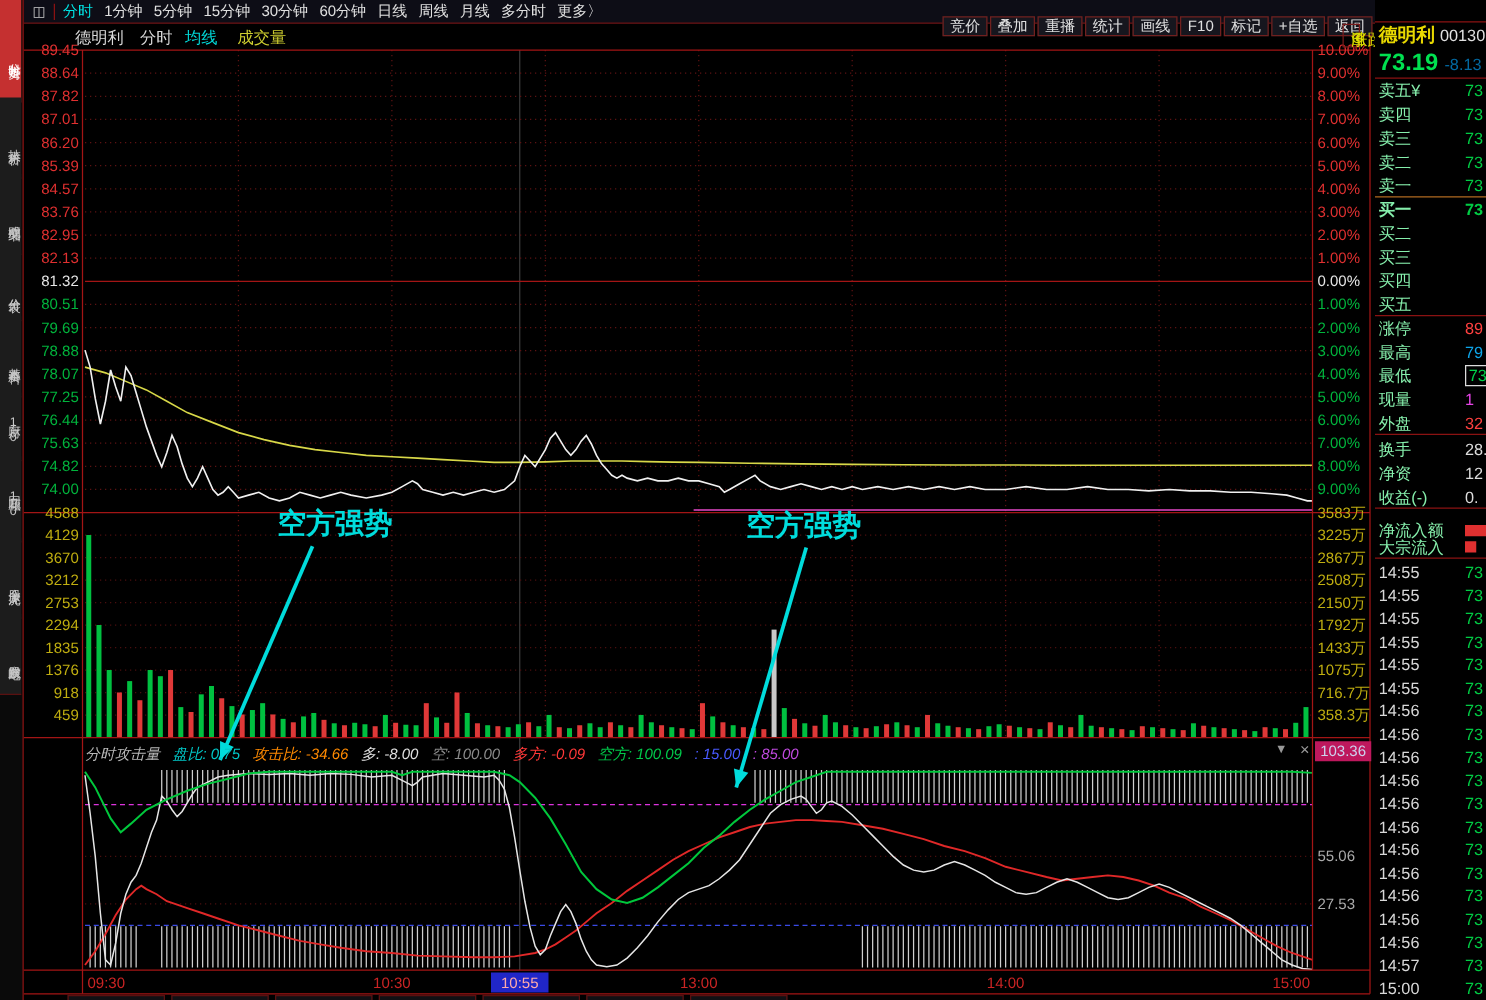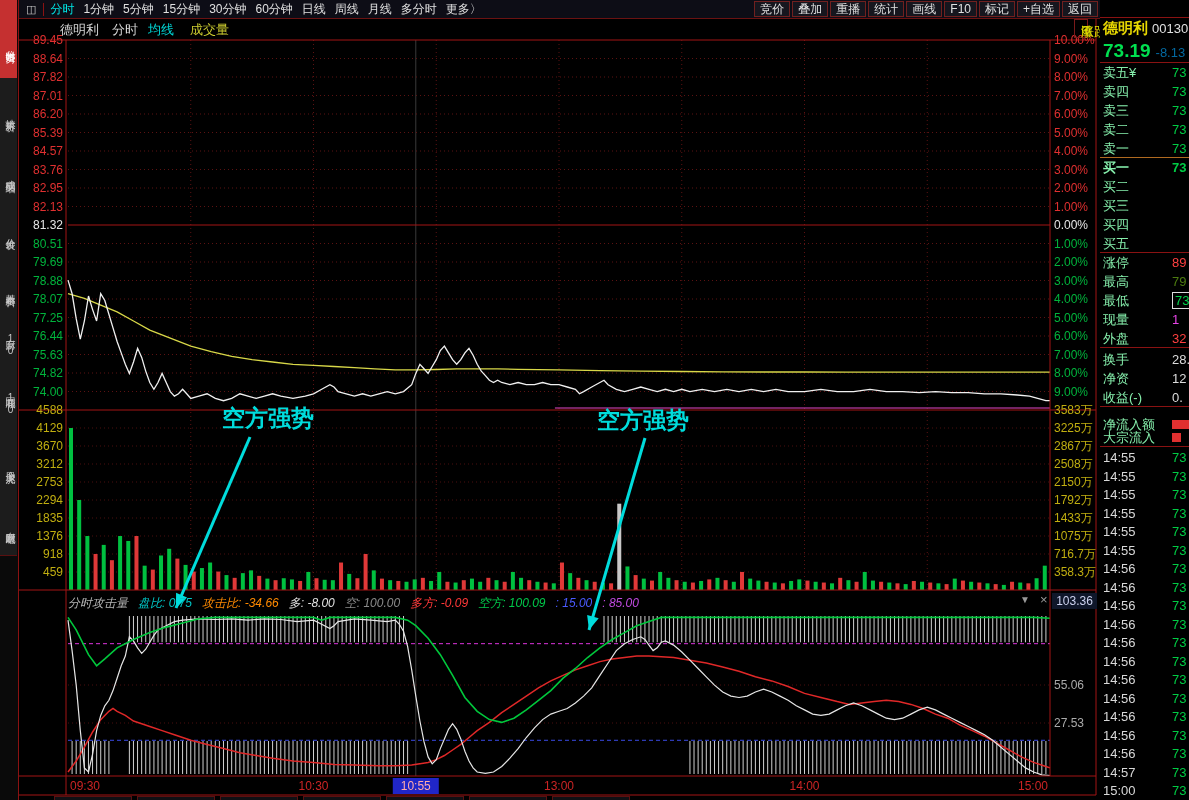--- a/index.html
+++ b/index.html
@@ -14,21 +14,21 @@
     font-size:10px;letter-spacing:1px;color:#c8c8c8;background:#1c1c1c;text-align:center;
     border-bottom:1px solid #5a1010;cursor:pointer;overflow:hidden;}
   .side-tab.active{background:#c53030;color:#fff;}
 
   
   #topbar{position:absolute;left:18px;top:0;width:1082px;height:18px;background:#0d0d16;
     border-bottom:1px solid #6a1212;z-index:4;font-size:12px;display:flex;align-items:center;}
   #win-icon{color:#ccc;margin:0 6px 0 8px;font-size:11px;border-right:1px solid #8a1212;padding-right:7px;}
   .period{color:#e0e0e0;margin-right:9px;white-space:nowrap;cursor:pointer;}
   .period.active{color:#00e5e5;}
-  #tools{position:absolute;right:2px;top:0;height:18px;display:flex;align-items:center;}
+  #tools{position:absolute;right:2px;top:12px;height:18px;display:flex;align-items:center;}
   .tool{color:#e0e0e0;border:1px solid #70201f;background:#16161e;font-size:12px;
     padding:0 5px;margin-left:2px;line-height:14px;white-space:nowrap;cursor:pointer;}
 
   
   #chart-header{position:absolute;left:18px;top:18px;width:1082px;height:21px;z-index:4;font-size:13px;}
   #chart-header span{position:absolute;top:3px;white-space:nowrap;}
   #hdr-stock{left:42px;color:#d8d8d8;}
   #hdr-mode{left:94px;color:#d8d8d8;}
   #hdr-avg{left:130px;color:#00d8d8;}
   #hdr-vol{left:172px;color:#cfcf30;}
@@ -36,21 +36,21 @@
     color:#e0e000;font-size:13px;display:flex;align-items:center;gap:6px;height:17px;}
   #analysis-box .ic{font-size:12px;color:#e0e000;cursor:pointer;}
 
   
   #ind-header{position:absolute;left:68px;top:592px;width:950px;height:20px;z-index:4;
     font-size:12px;display:flex;align-items:flex-end;white-space:nowrap;overflow:hidden;font-style:italic;}
   #ind-header .t{color:#b8b8b8;margin-right:10px;}
   #ind-header .f{margin-right:10px;}
   #ind-collapse{position:absolute;left:1020px;top:594px;color:#999;font-size:10px;z-index:4;cursor:pointer;}
   #ind-close{position:absolute;left:1040px;top:592px;color:#999;font-size:13px;z-index:4;cursor:pointer;}
-  #ind-box{position:absolute;left:1052px;top:593px;width:45px;height:16px;background:#0f172a;
+  #ind-box{position:absolute;left:1052px;top:593px;width:45px;height:16px;background:#be185d;
     color:#ccd2ee;font-size:12px;text-align:center;line-height:16px;z-index:4;}
 
   
   #quote{position:absolute;left:1100px;top:0;width:89px;height:800px;background:#000;z-index:5;font-size:13px;}
   #quote .sep{position:absolute;left:0;width:100%;height:1px;background:#8a1212;}
   #qname{position:absolute;left:3px;top:19px;white-space:nowrap;}
   #qname .nm{color:#e8d800;font-weight:bold;font-size:15px;}
   #qname .cd{color:#e0e0e0;font-size:13px;margin-left:4px;}
   #qprice{position:absolute;left:3px;top:40px;white-space:nowrap;}
   #qprice .p{color:#00e050;font-weight:bold;font-size:19px;}
@@ -779,21 +779,21 @@
         <div class="qrow" style="top: 234px;">
           <div class="lbl">买五</div>
           <div class="val" style="color: rgb(0, 204, 68);"></div>
         </div>
         <div class="qrow" style="top: 253px;">
           <div class="lbl">涨停</div>
           <div class="val" style="color: rgb(255, 64, 64);">89</div>
         </div>
         <div class="qrow" style="top: 272px;">
           <div class="lbl">最高</div>
-          <div class="val" style="color: #4d7c0f;">79</div>
+          <div class="val" style="color: #0ea5e9;">79</div>
         </div>
         <div class="qrow" style="top: 291px;">
           <div class="lbl">最低</div>
           <div class="val" style="color: rgb(0, 210, 74); border: 1px solid rgb(220, 220, 220); line-height: 15px; padding: 0px 2px; top: 1px;">73</div>
         </div>
         <div class="qrow" style="top: 310px;">
           <div class="lbl">现量</div>
           <div class="val" style="color: rgb(232, 68, 232);">1</div>
         </div>
         <div class="qrow" style="top: 329px;">

